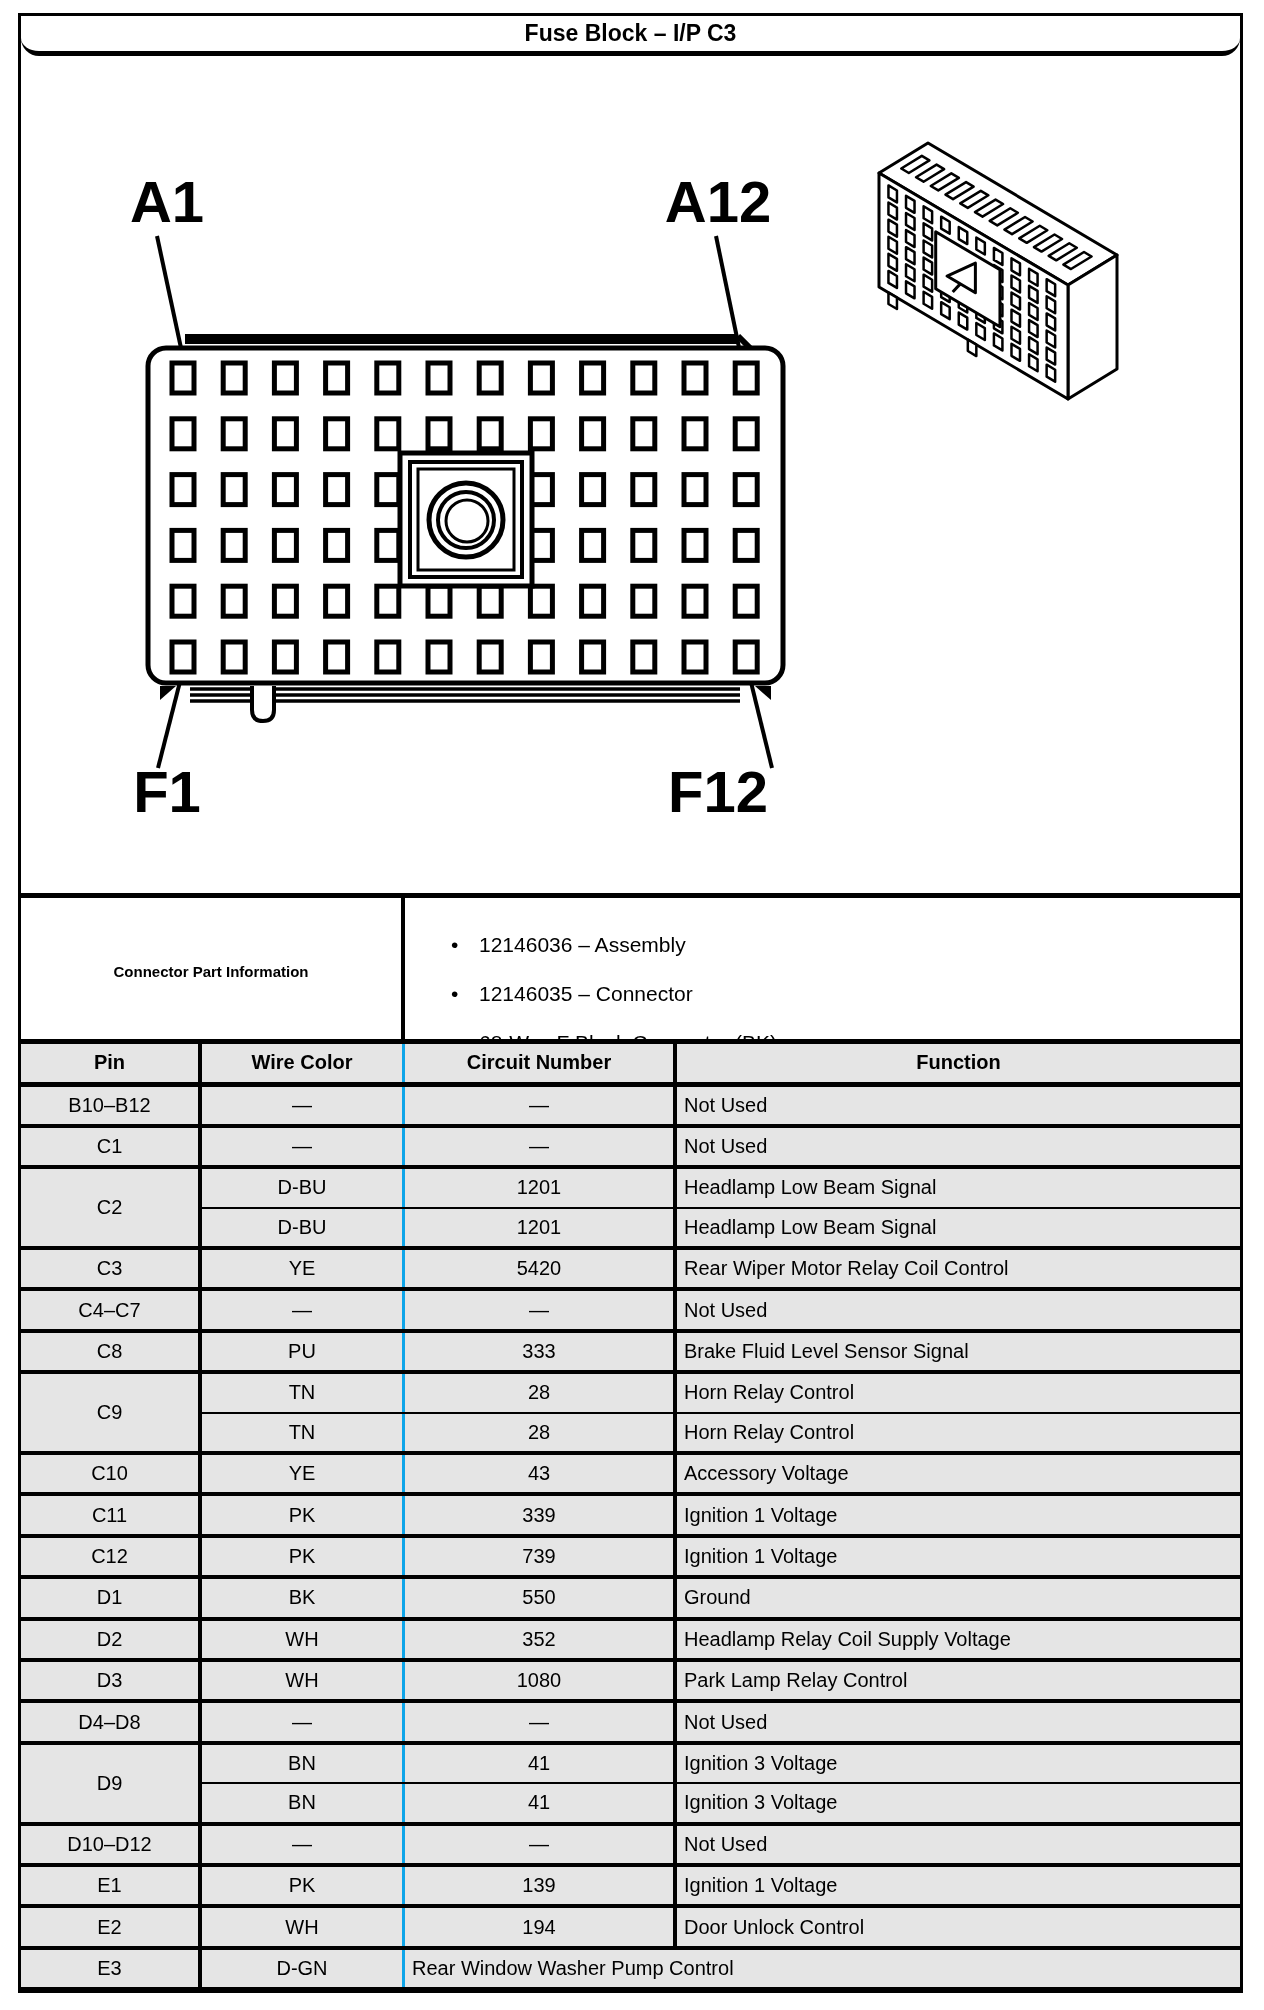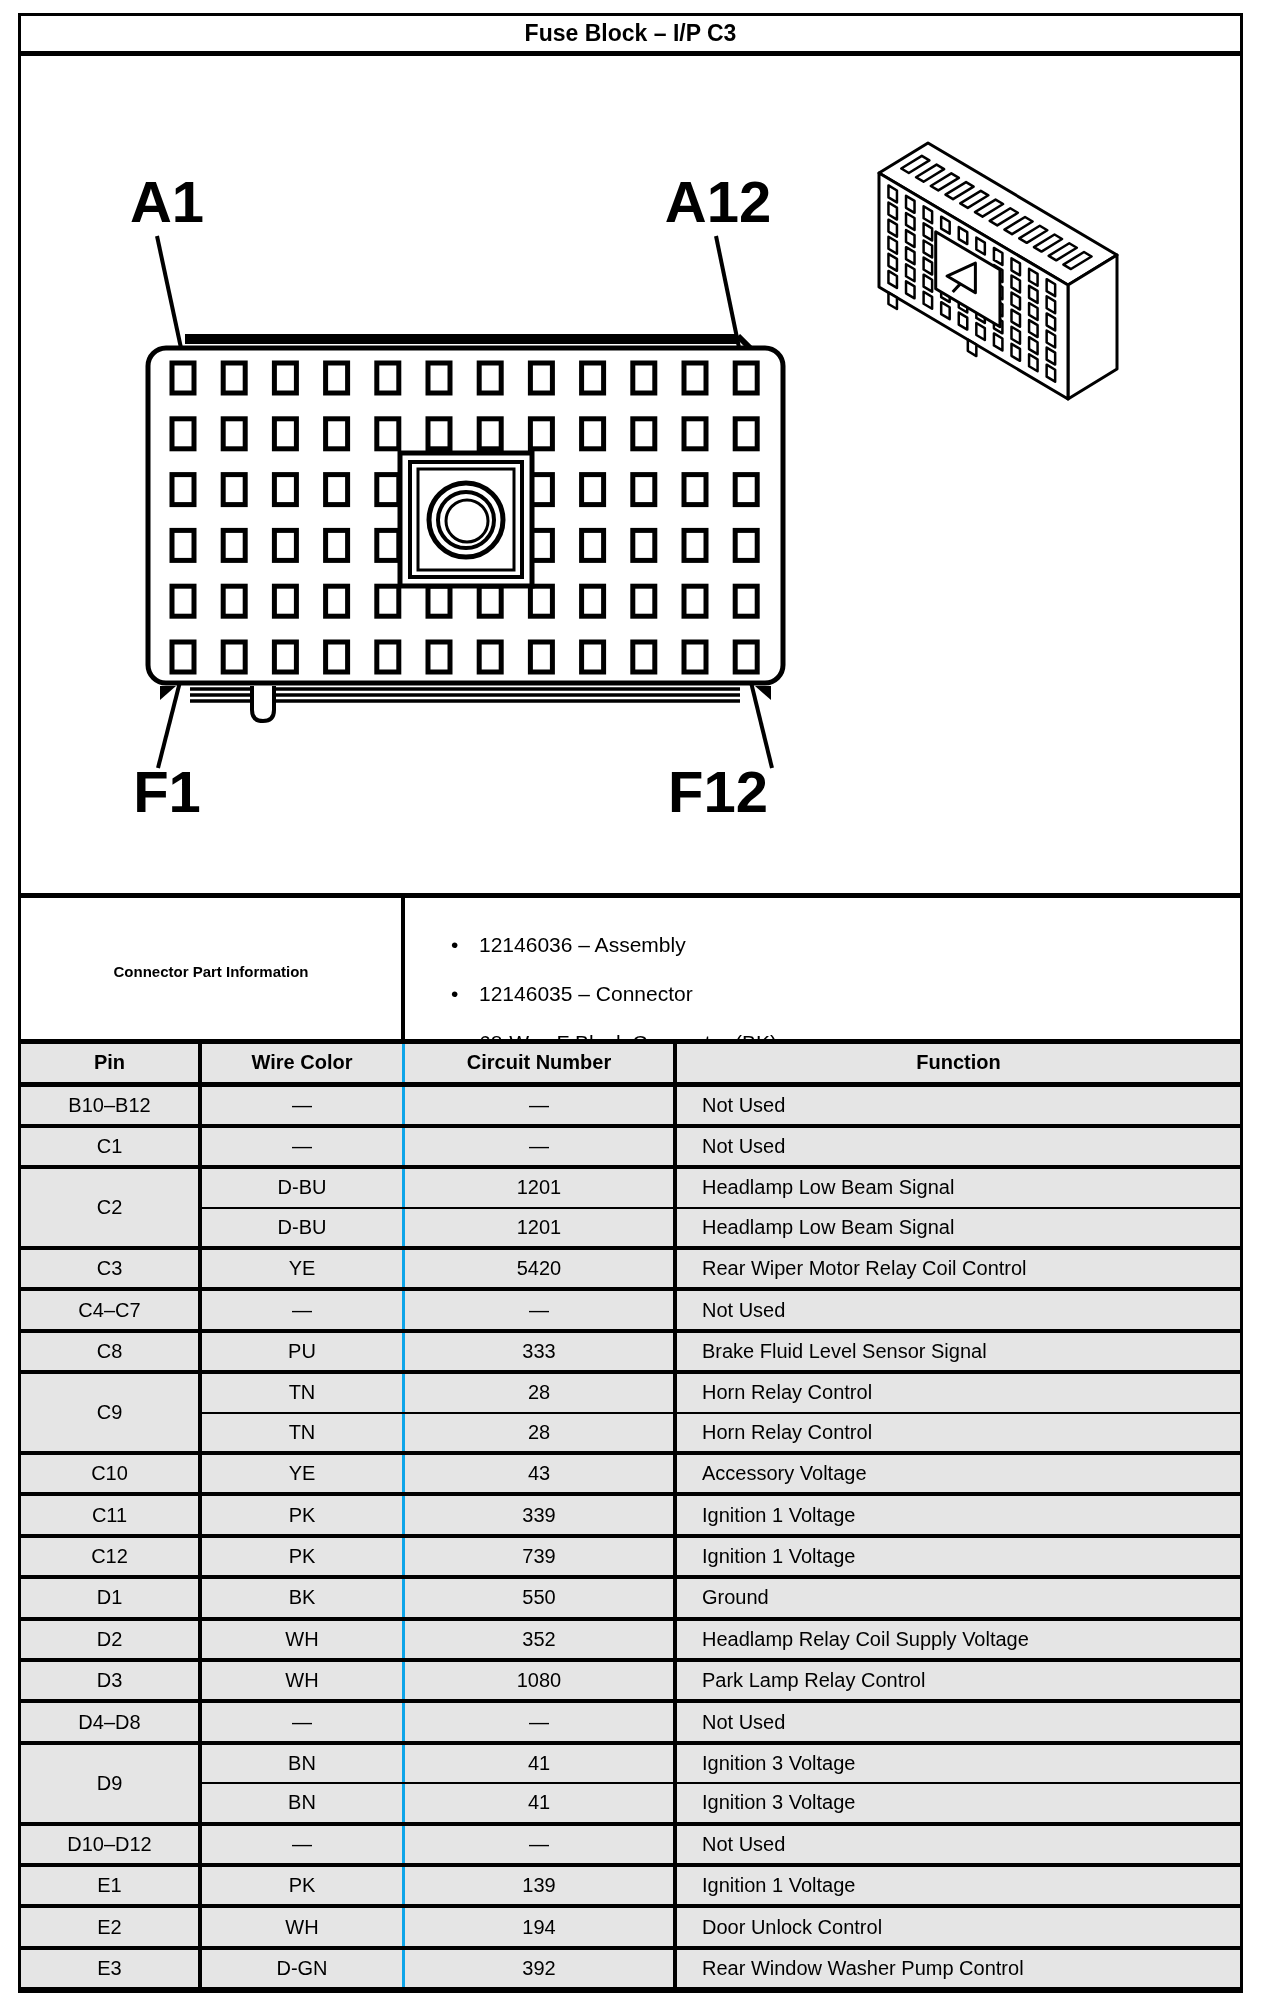--- a/index.html
+++ b/index.html
@@ -1,39 +1,39 @@
 <!DOCTYPE html>
 <html><head>
 <meta charset="utf-8">
 <style>
   html,body{margin:0;padding:0;background:#fff;}
   .page{position:relative;width:1264px;height:2010px;background:#fff;overflow:hidden;
         font-family:"Liberation Sans",sans-serif;color:#000;}
   .frame{position:absolute;left:18px;top:13px;width:1219px;height:1974px;border:3px solid #000;}
   .title-band{position:absolute;left:21px;top:16px;width:1219px;height:35px;
-        border-bottom:5px solid #000;display:flex;align-items:center;justify-content:center;}
+        border-bottom:5px solid #000;display:flex;align-items:center;justify-content:center;border-radius:18px;}
   .title-band span{font-weight:bold;font-size:23px;}
   .diagram-svg{position:absolute;left:0;top:56px;width:1264px;height:837px;}
   .conn-section{position:absolute;left:21px;top:893px;width:1219px;height:146px;
         border-top:5px solid #000;display:flex;background:#fff;}
   .conn-label{width:380px;border-right:4px solid #000;display:flex;align-items:center;
         justify-content:center;font-weight:bold;font-size:15px;text-align:center;}
   .conn-items{flex:1;padding:14px 0 0 46px;}
   .conn-items ul{list-style:none;margin:0;padding:0;}
   .conn-items li{font-size:21px;line-height:33px;position:relative;padding-left:28px;margin-top:16px;}
   .conn-items li::before{content:"\2022";position:absolute;left:0;top:0;font-size:21px;}
   .ptable{position:absolute;left:21px;top:1039px;width:1219px;border-top:5px solid #000;
         background:#e5e5e5;font-size:20px;}
   .thead{display:flex;border-bottom:5px solid #000;font-weight:bold;}
   .cell{display:flex;align-items:center;justify-content:center;box-sizing:border-box;}
   .h1,.pincell{width:181px;border-right:4px solid #000;}
   .h2,.wire{width:203px;border-right:3px solid #0ea5e9;}
   .h3,.circuit{width:272px;border-right:4px solid #000;}
   .h4,.func{flex:1;}
-  .func{justify-content:flex-start;padding-left:25px;}
+  .func{justify-content:flex-start;padding-left:7px;}
   .thead .cell{height:37.5px;}
   .group{display:flex;border-bottom:4px solid #000;}
   .pincell{align-self:stretch;}
   .entries{flex:1;display:flex;flex-direction:column;}
   .entry{display:flex;}
   .entry .cell{height:37.4px;}
   .entry + .entry{border-top:2px solid #000;}
   text.biglabel{font-family:"Liberation Sans",sans-serif;font-weight:bold;font-size:58px;}
 </style>
 </head>
@@ -447,20 +447,19 @@
               <div class="cell circuit">194</div>
               <div class="cell func">Door Unlock Control</div>
             </div>
           </div>
         </div>
         <div class="group">
           <div class="cell pincell">E3</div>
           <div class="entries">
             <div class="entry">
               <div class="cell wire">D-GN</div>
-              <div class="cell circuit">392</div>
               <div class="cell func">Rear Window Washer Pump Control</div>
             </div>
           </div>
         </div>
       </div>
   </div>
 </div>
 
 </body></html>

